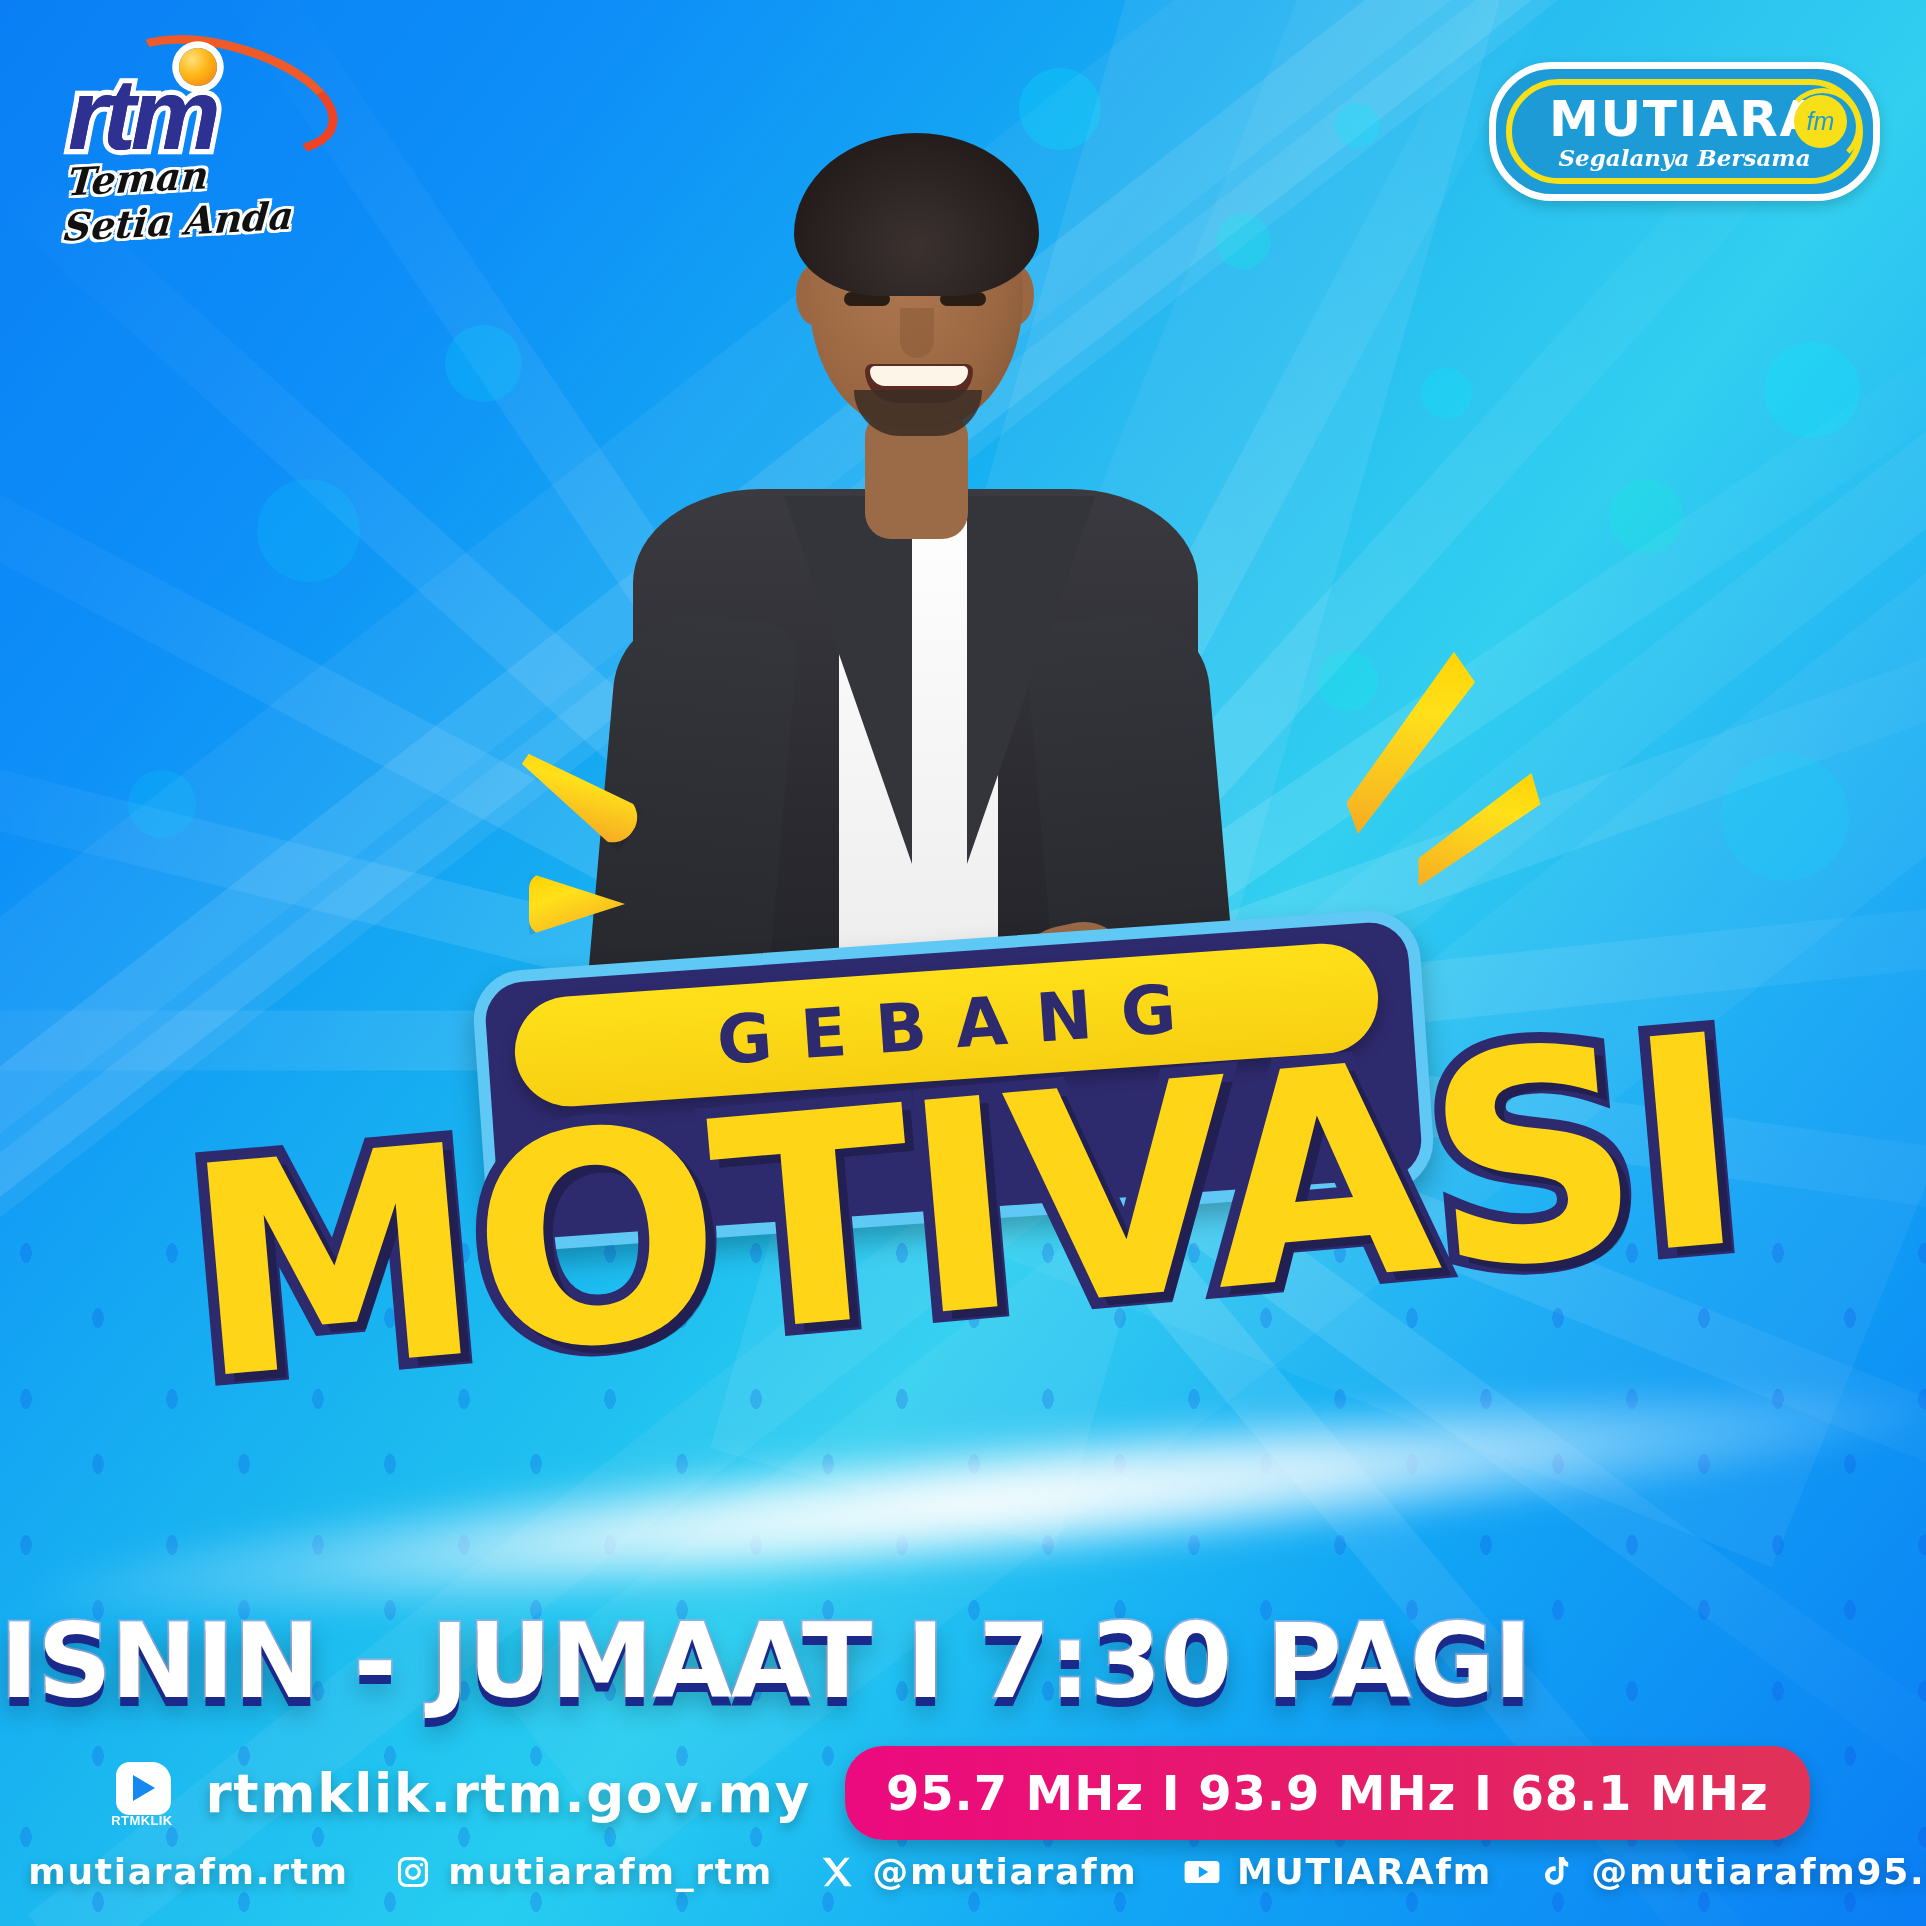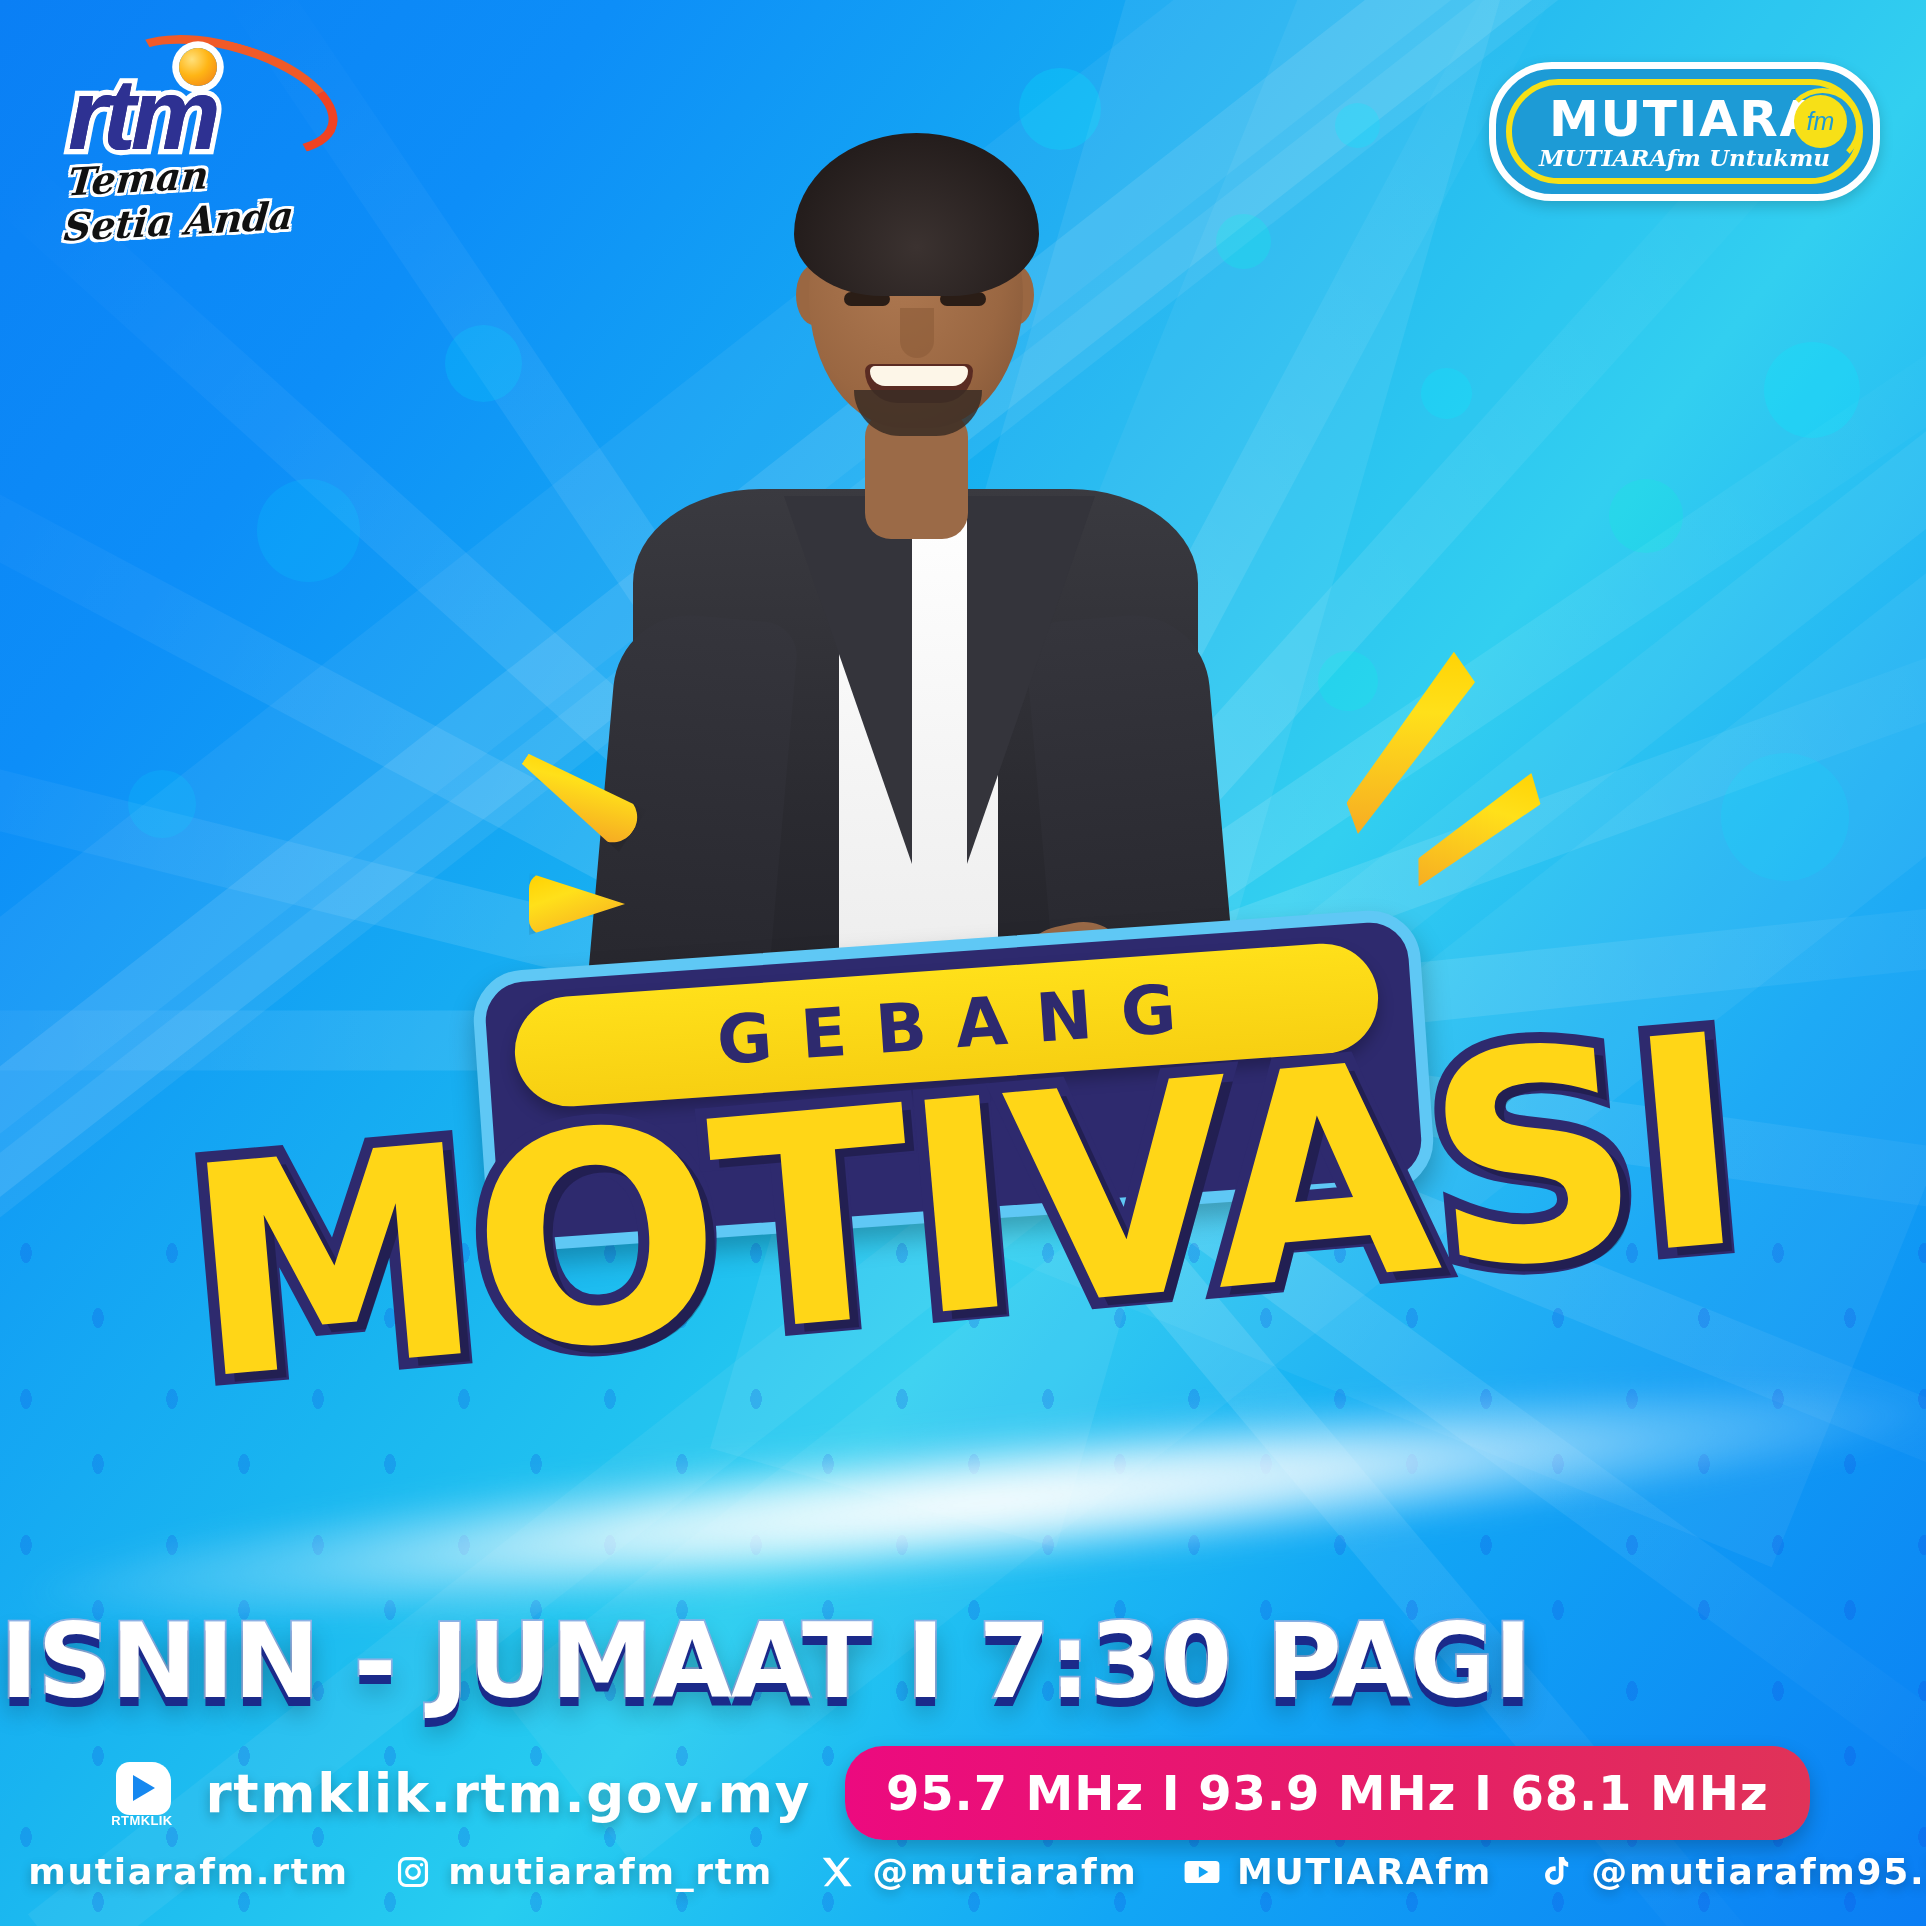--- a/index.html
+++ b/index.html
@@ -292,21 +292,21 @@
       <div class="rtm-ball"></div>
     </div>
     <div class="rtm-word">rtm</div>
     <div class="rtm-word-top">rtm</div>
     <div class="rtm-tag">Teman Setia Anda</div>
   </div>
 
   <div class="mutiara">
     <div class="mutiara-inner"></div>
     <div class="mutiara-name">MUTIARA</div>
-    <div class="mutiara-sub">MUTIARAfm Untukmu</div>
+    <div class="mutiara-sub">Segalanya Bersama</div>
     <div class="mutiara-arc"></div>
     <div class="mutiara-fm">fm</div>
   </div>
 
 
   <div class="glow-band"></div>
 
   <div class="title-block">
     <div class="plate"></div>
     <div class="gebang">

